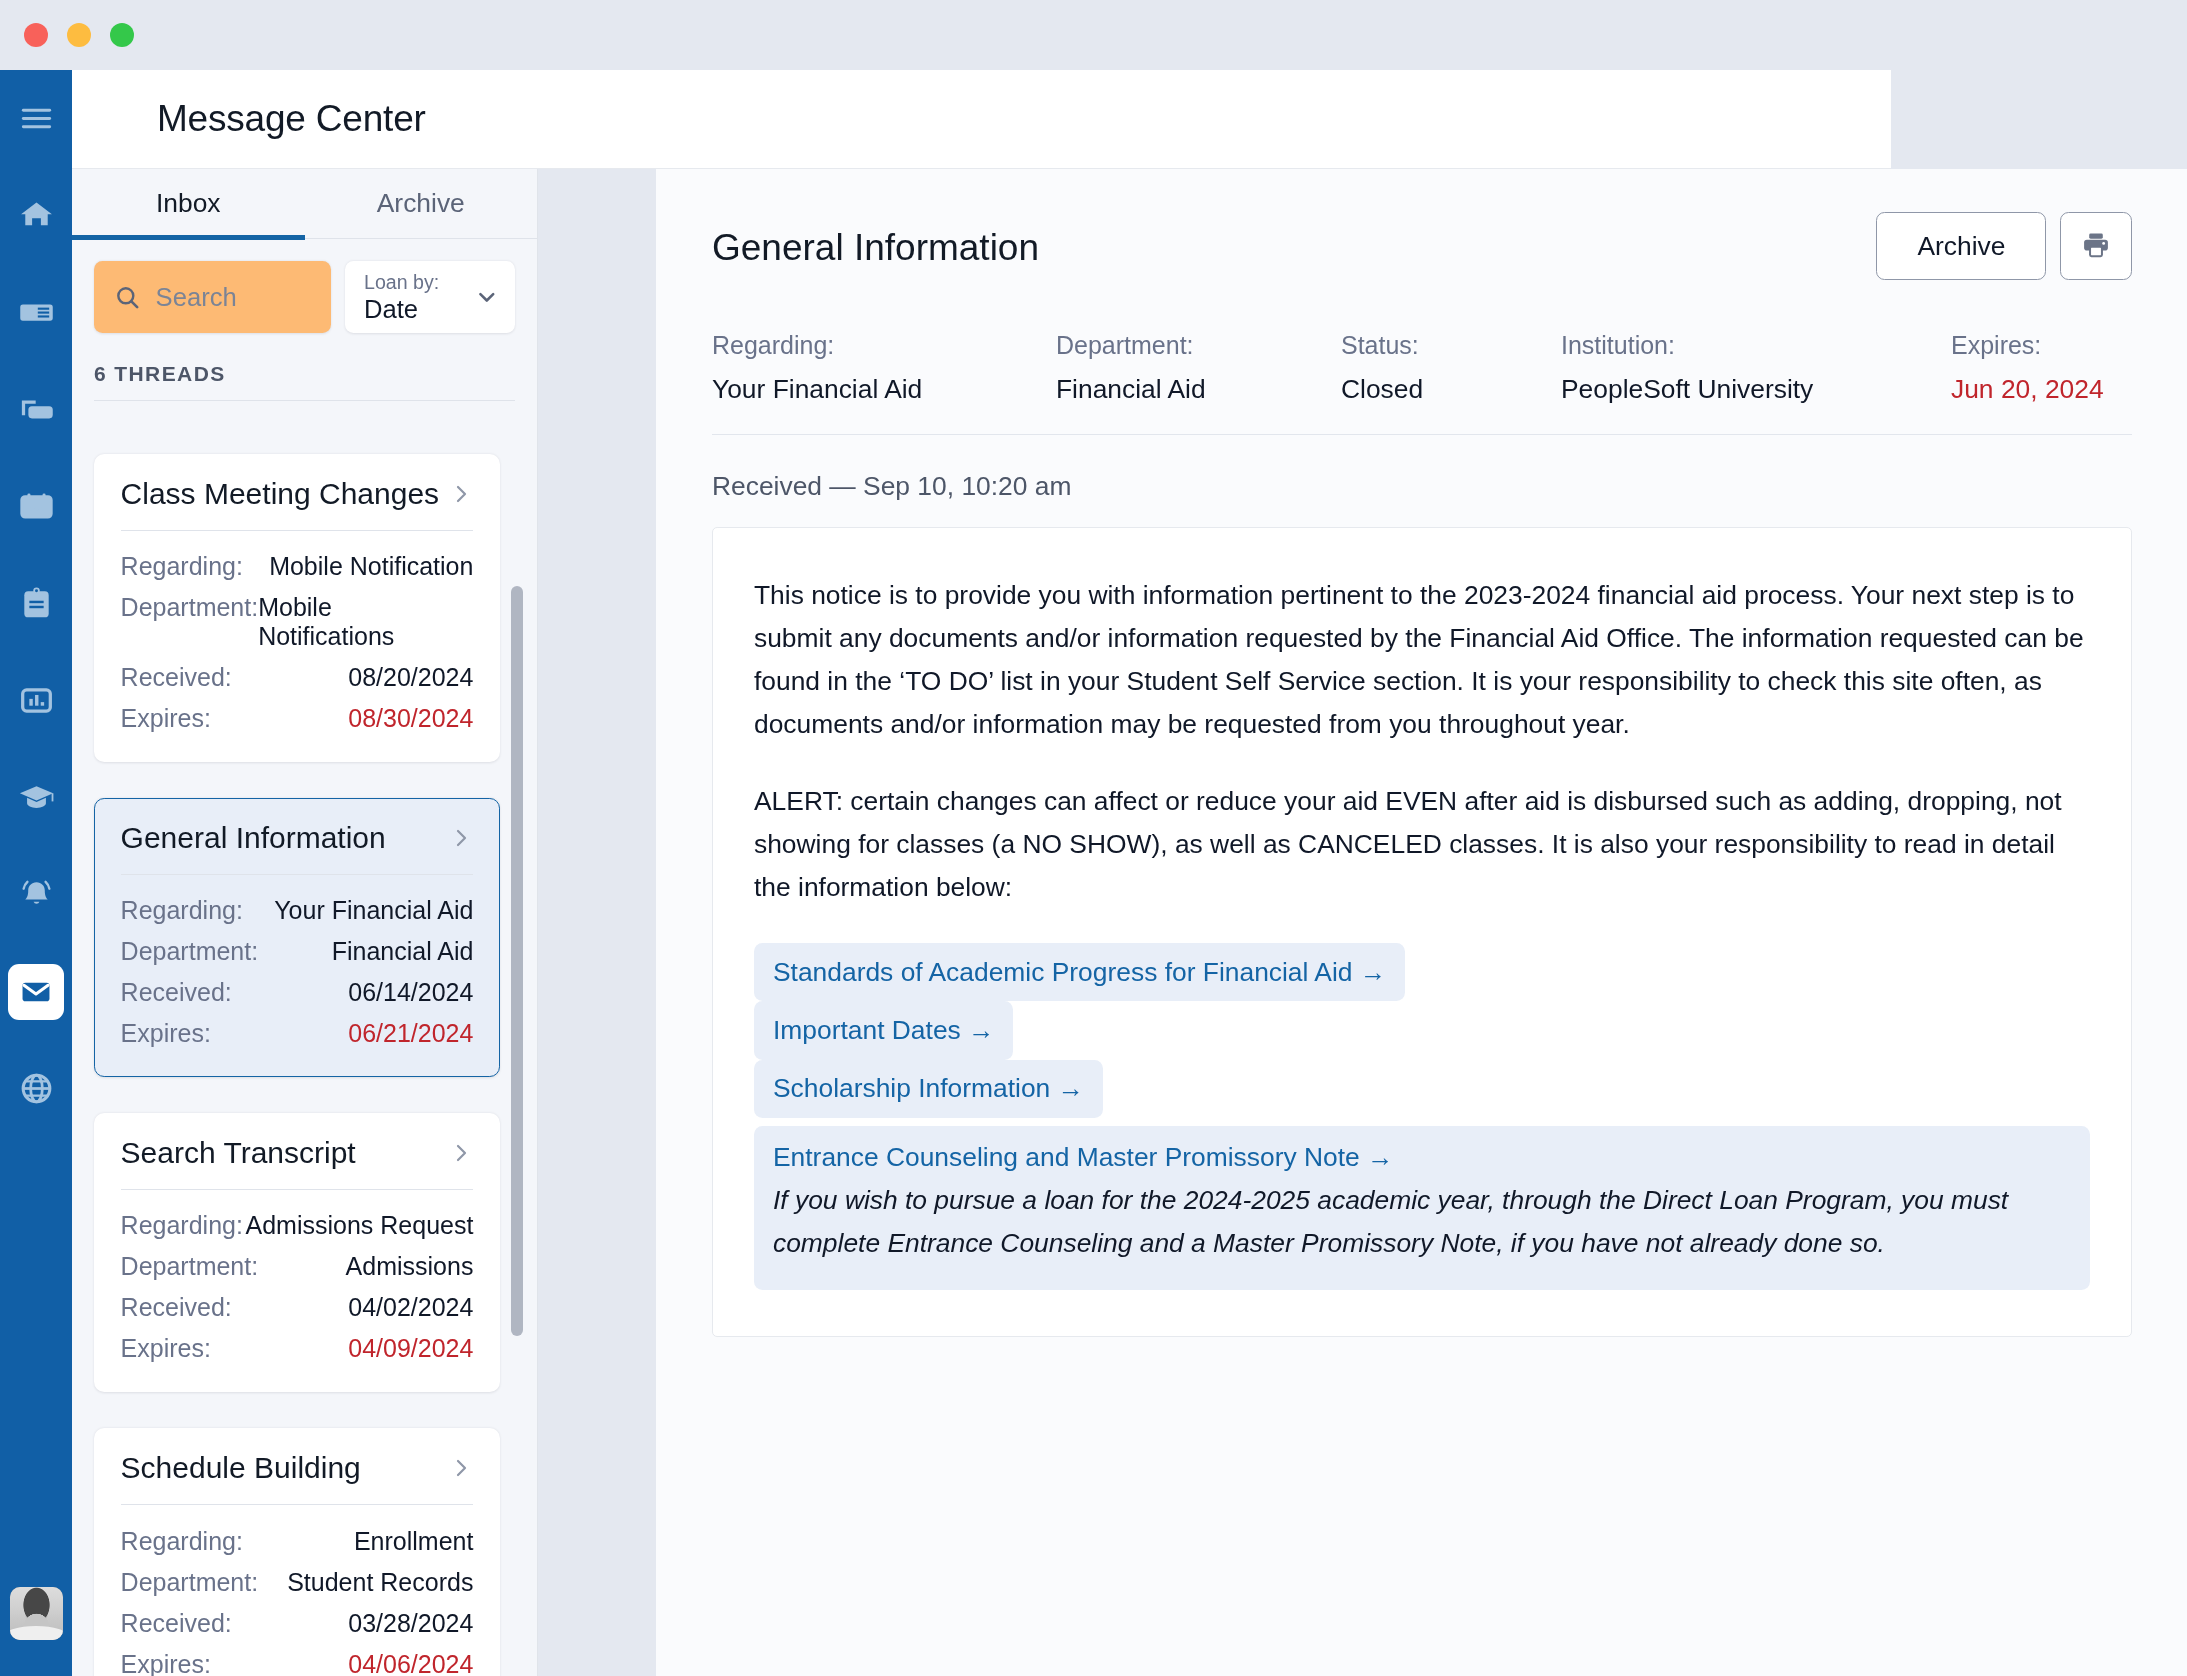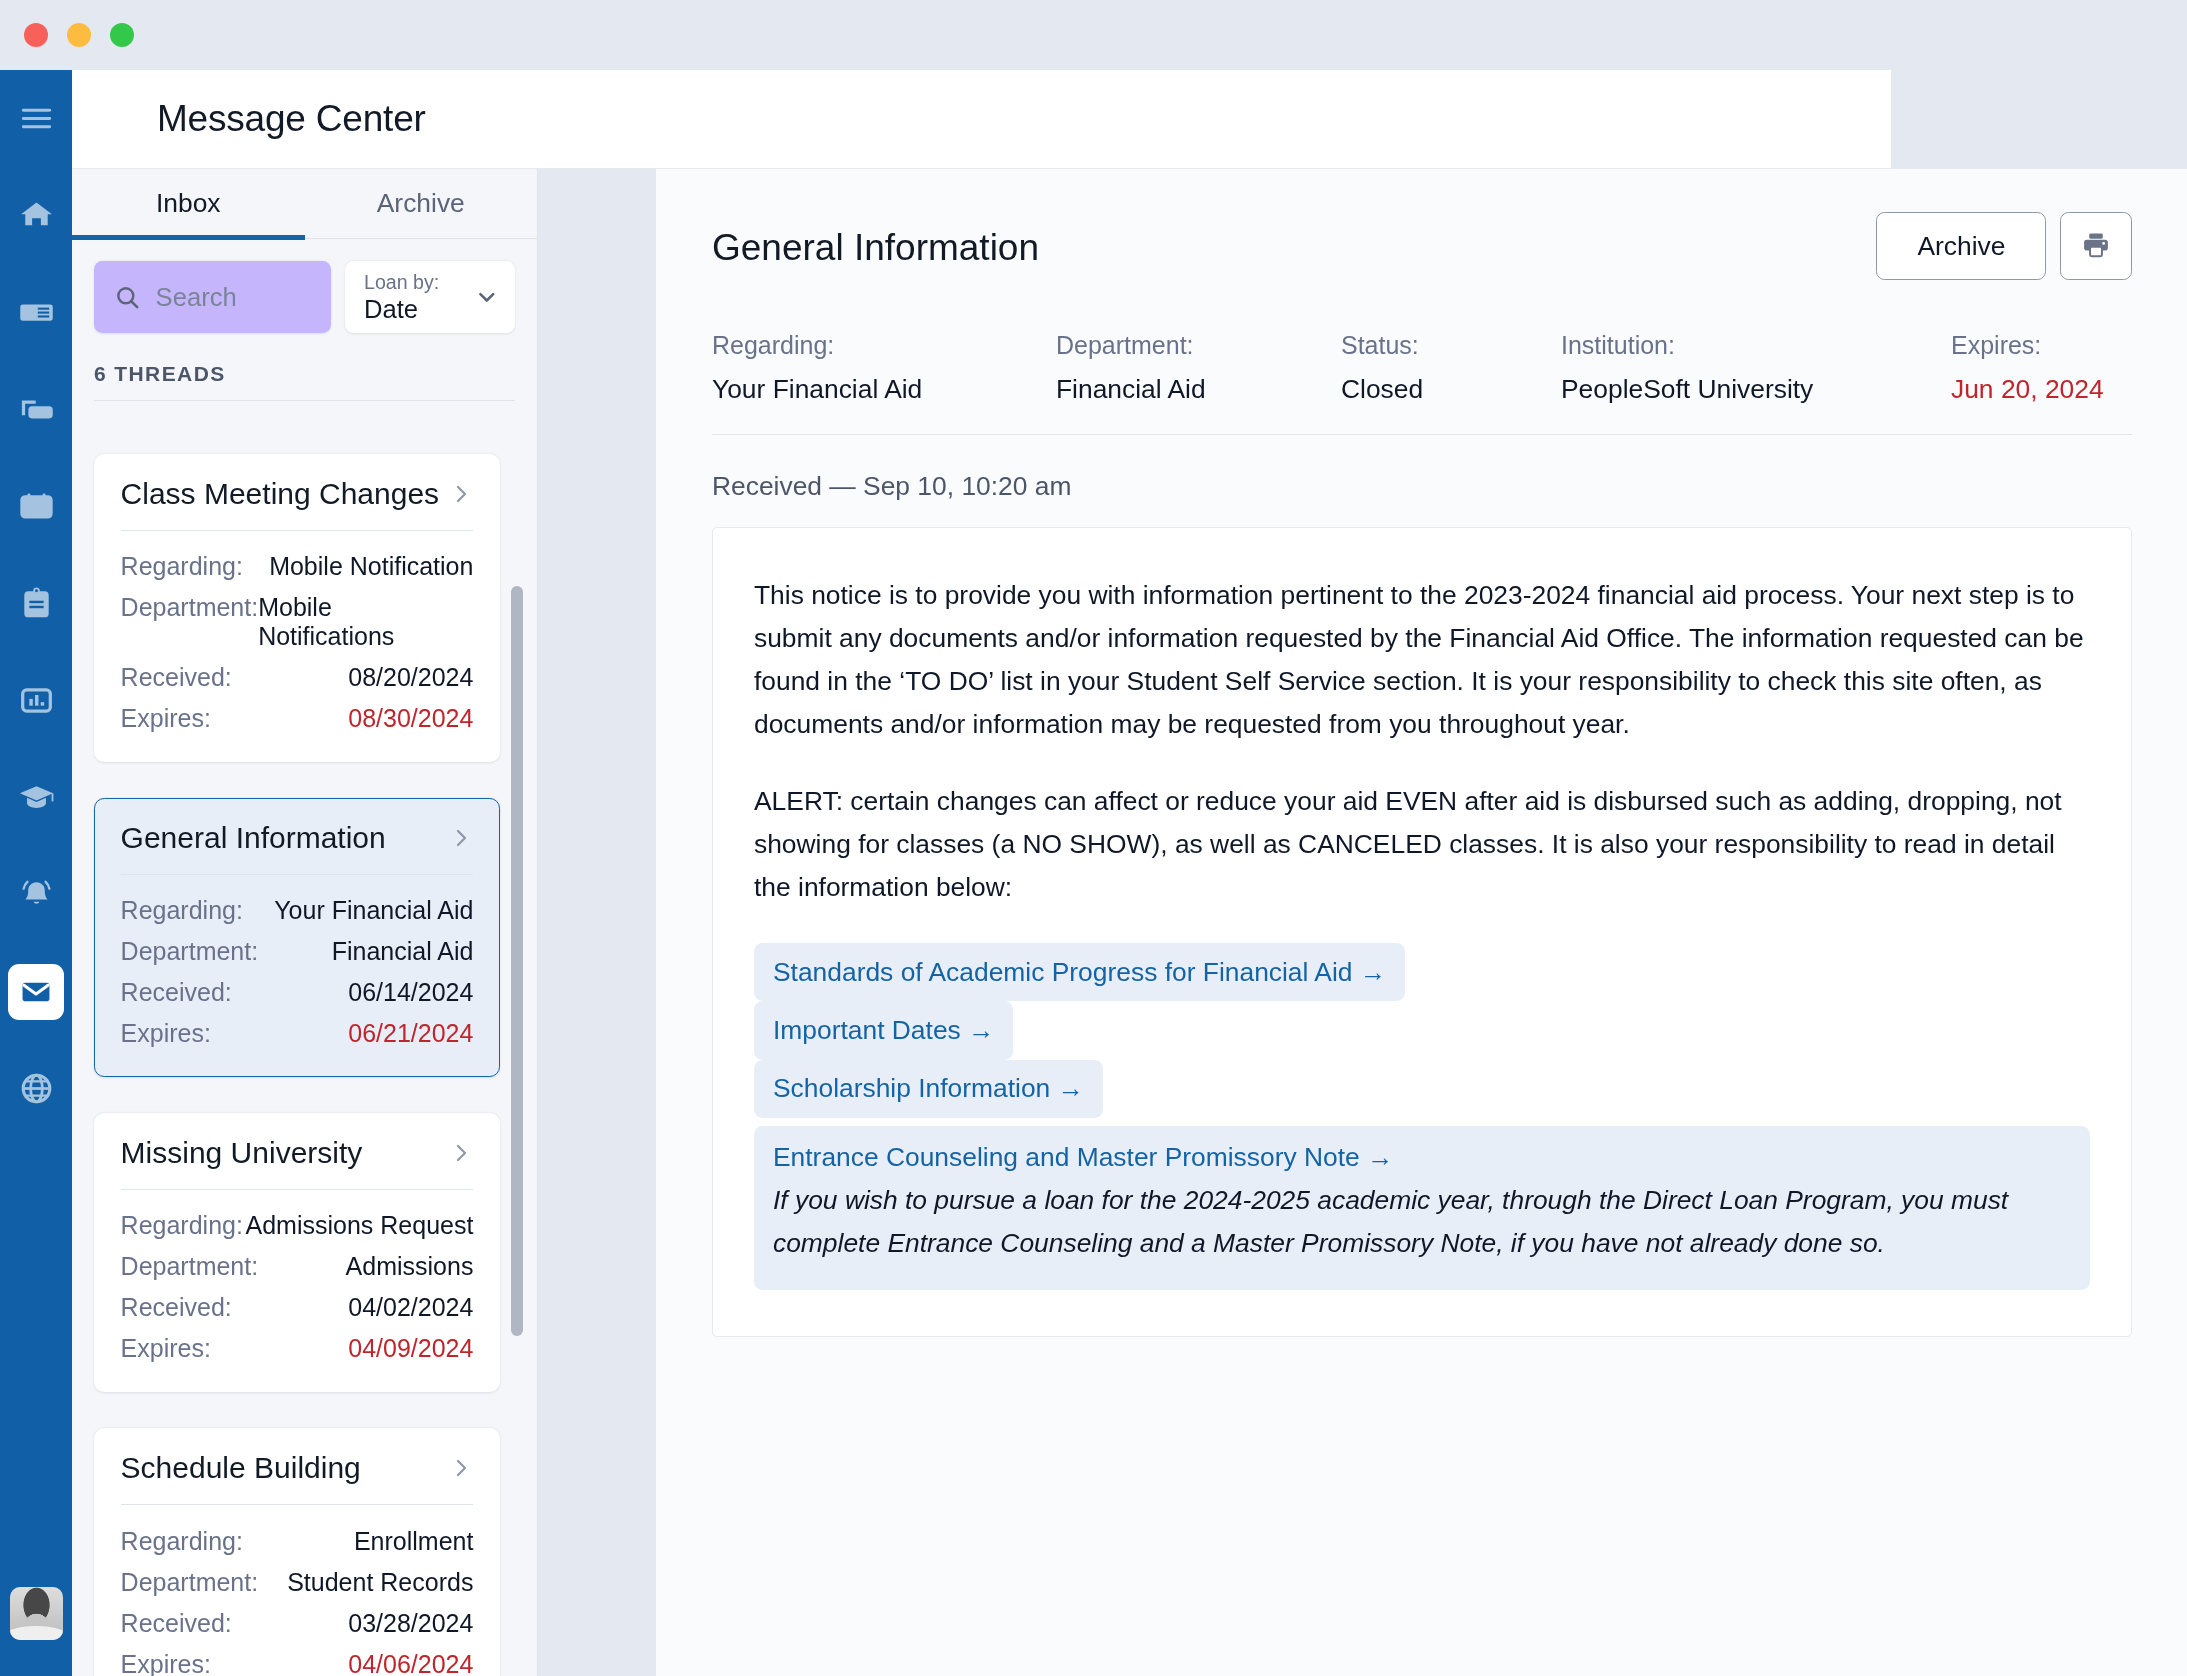--- a/index.html
+++ b/index.html
@@ -103,21 +103,21 @@
   }
   .tab.active { color: #121a26; font-weight: 400; }
   .tab.active::after {
     content: ""; position: absolute; left: 0; right: 0; bottom: -1.7px;
     height: 4.3px; background: #1464a5;
   }
   .filters {
     display: flex; gap: 13.6px; padding: 22px 22px 0 22px;
   }
   .search-box {
-    flex: 1; height: 72px; background: #c4b5fd; border-radius: 8.5px;
+    flex: 1; height: 72px; background: #fdba74; border-radius: 8.5px;
     box-shadow: 0 0.9px 2.6px rgba(16,24,40,.10);
     display: flex; align-items: center; padding: 0 19px; gap: 13.6px;
   }
   .search-box svg { width: 29px; height: 29px; flex: none; }
   .search-input {
     border: none; outline: none; background: transparent;
     font-family: "Liberation Sans", sans-serif;
     font-size: 25.6px; color: #4d5668; width: 100%;
   }
   .search-input::placeholder { color: #7b8496; }
@@ -454,21 +454,21 @@
           </div>
           <div class="card-row">
             <span class="k">Expires:</span>
             <span class="v expire">06/21/2024</span>
           </div>
         </div>
       </div>
 
       <div class="card">
         <div class="card-head">
-          <div class="card-title">Missing University</div>
+          <div class="card-title">Search Transcript</div>
           <svg class="card-chevron" viewBox="0 0 24 24">
             <path d="M9 5 16 12 9 19" fill="none" stroke="#8f97a8" stroke-width="2.2" stroke-linecap="round" stroke-linejoin="round"></path>
           </svg>
         </div>
         <div class="card-rows">
           <div class="card-row">
             <span class="k">Regarding:</span>
             <span class="v">Admissions Request</span>
           </div>
           <div class="card-row">

